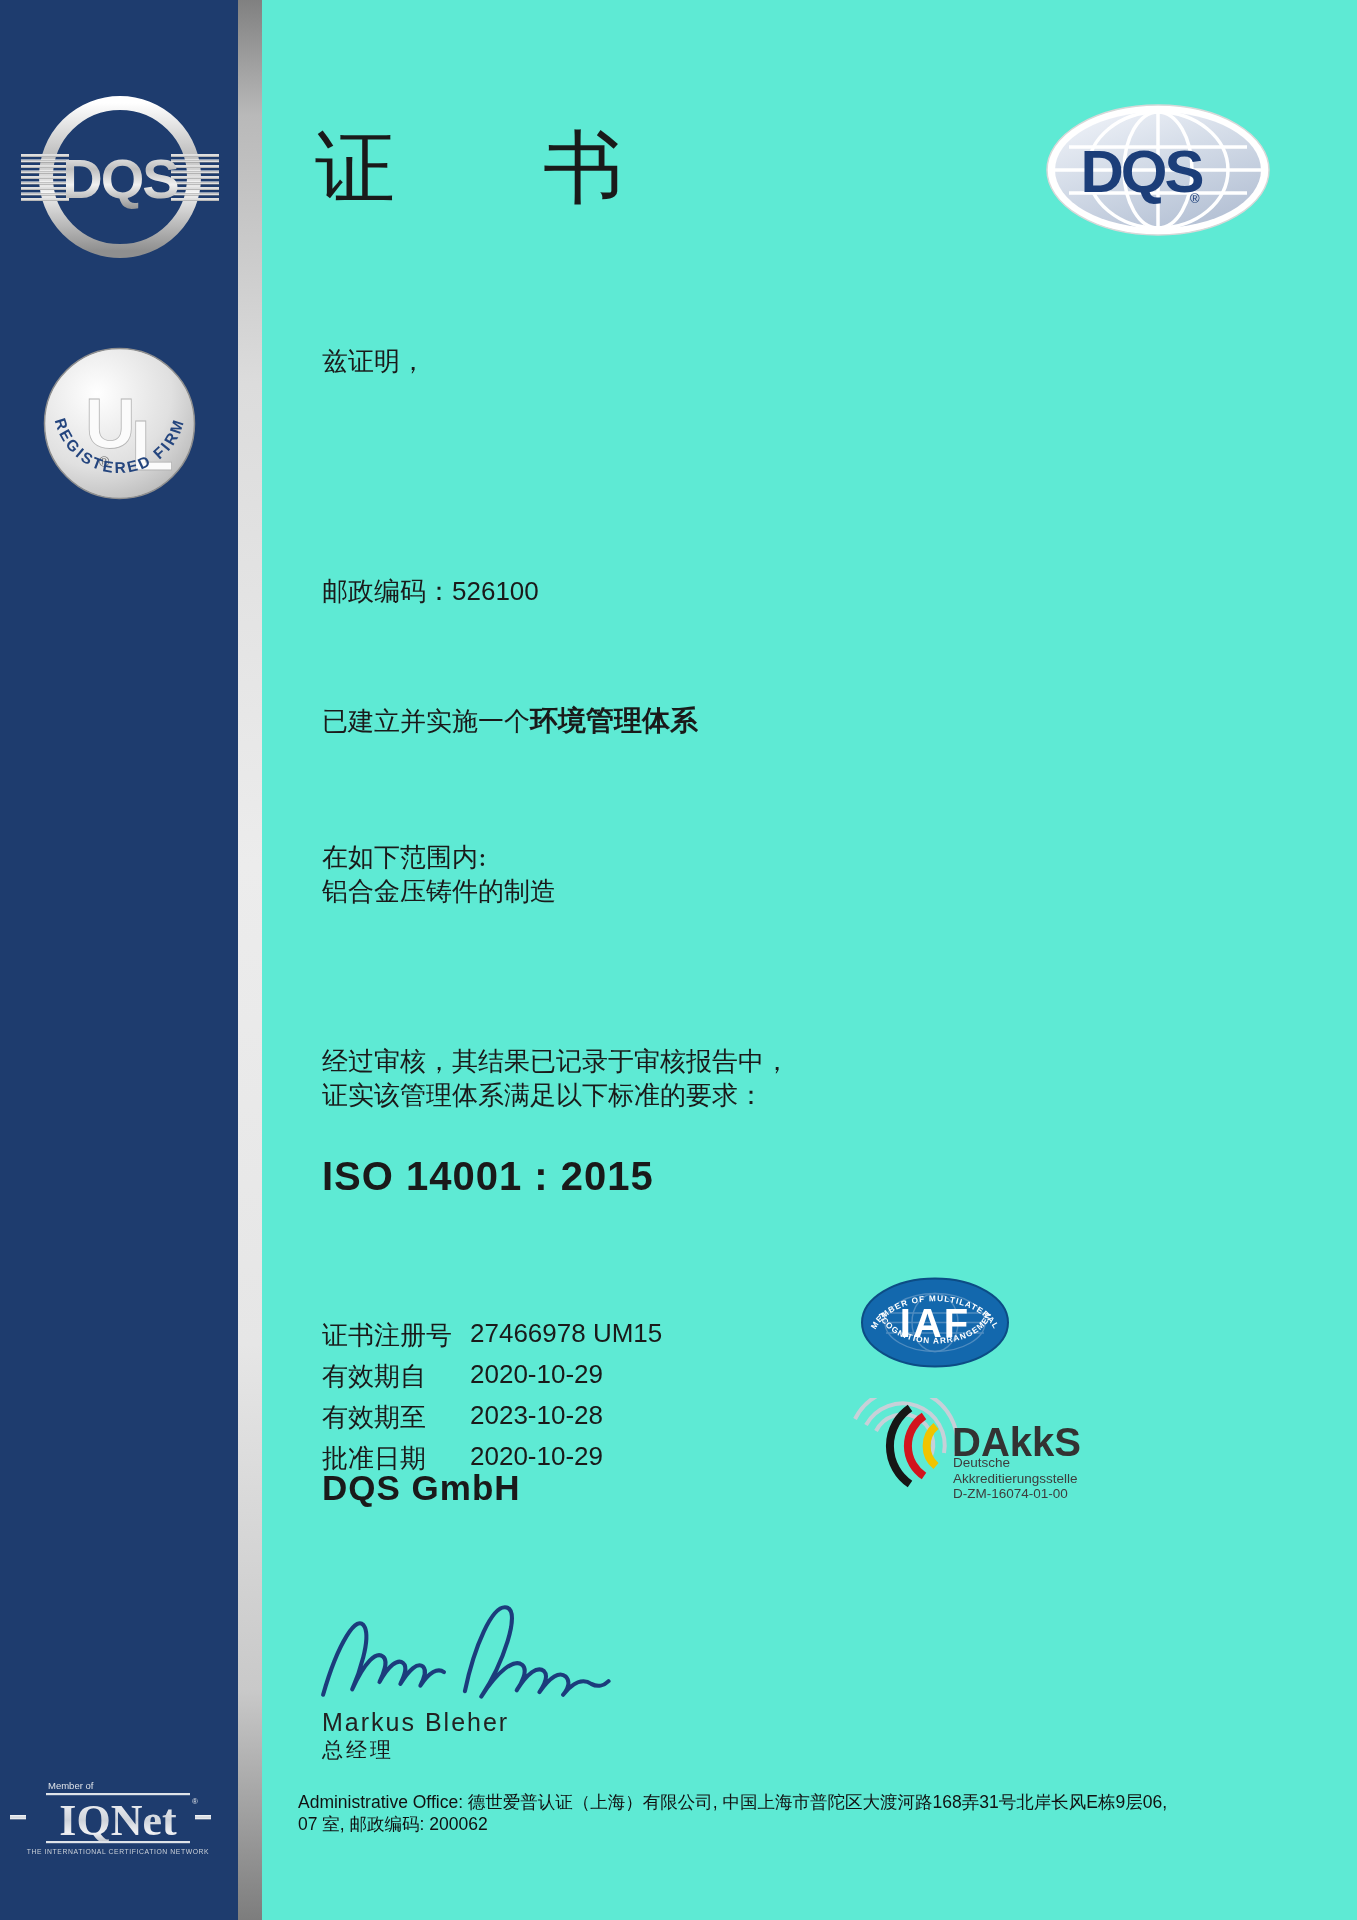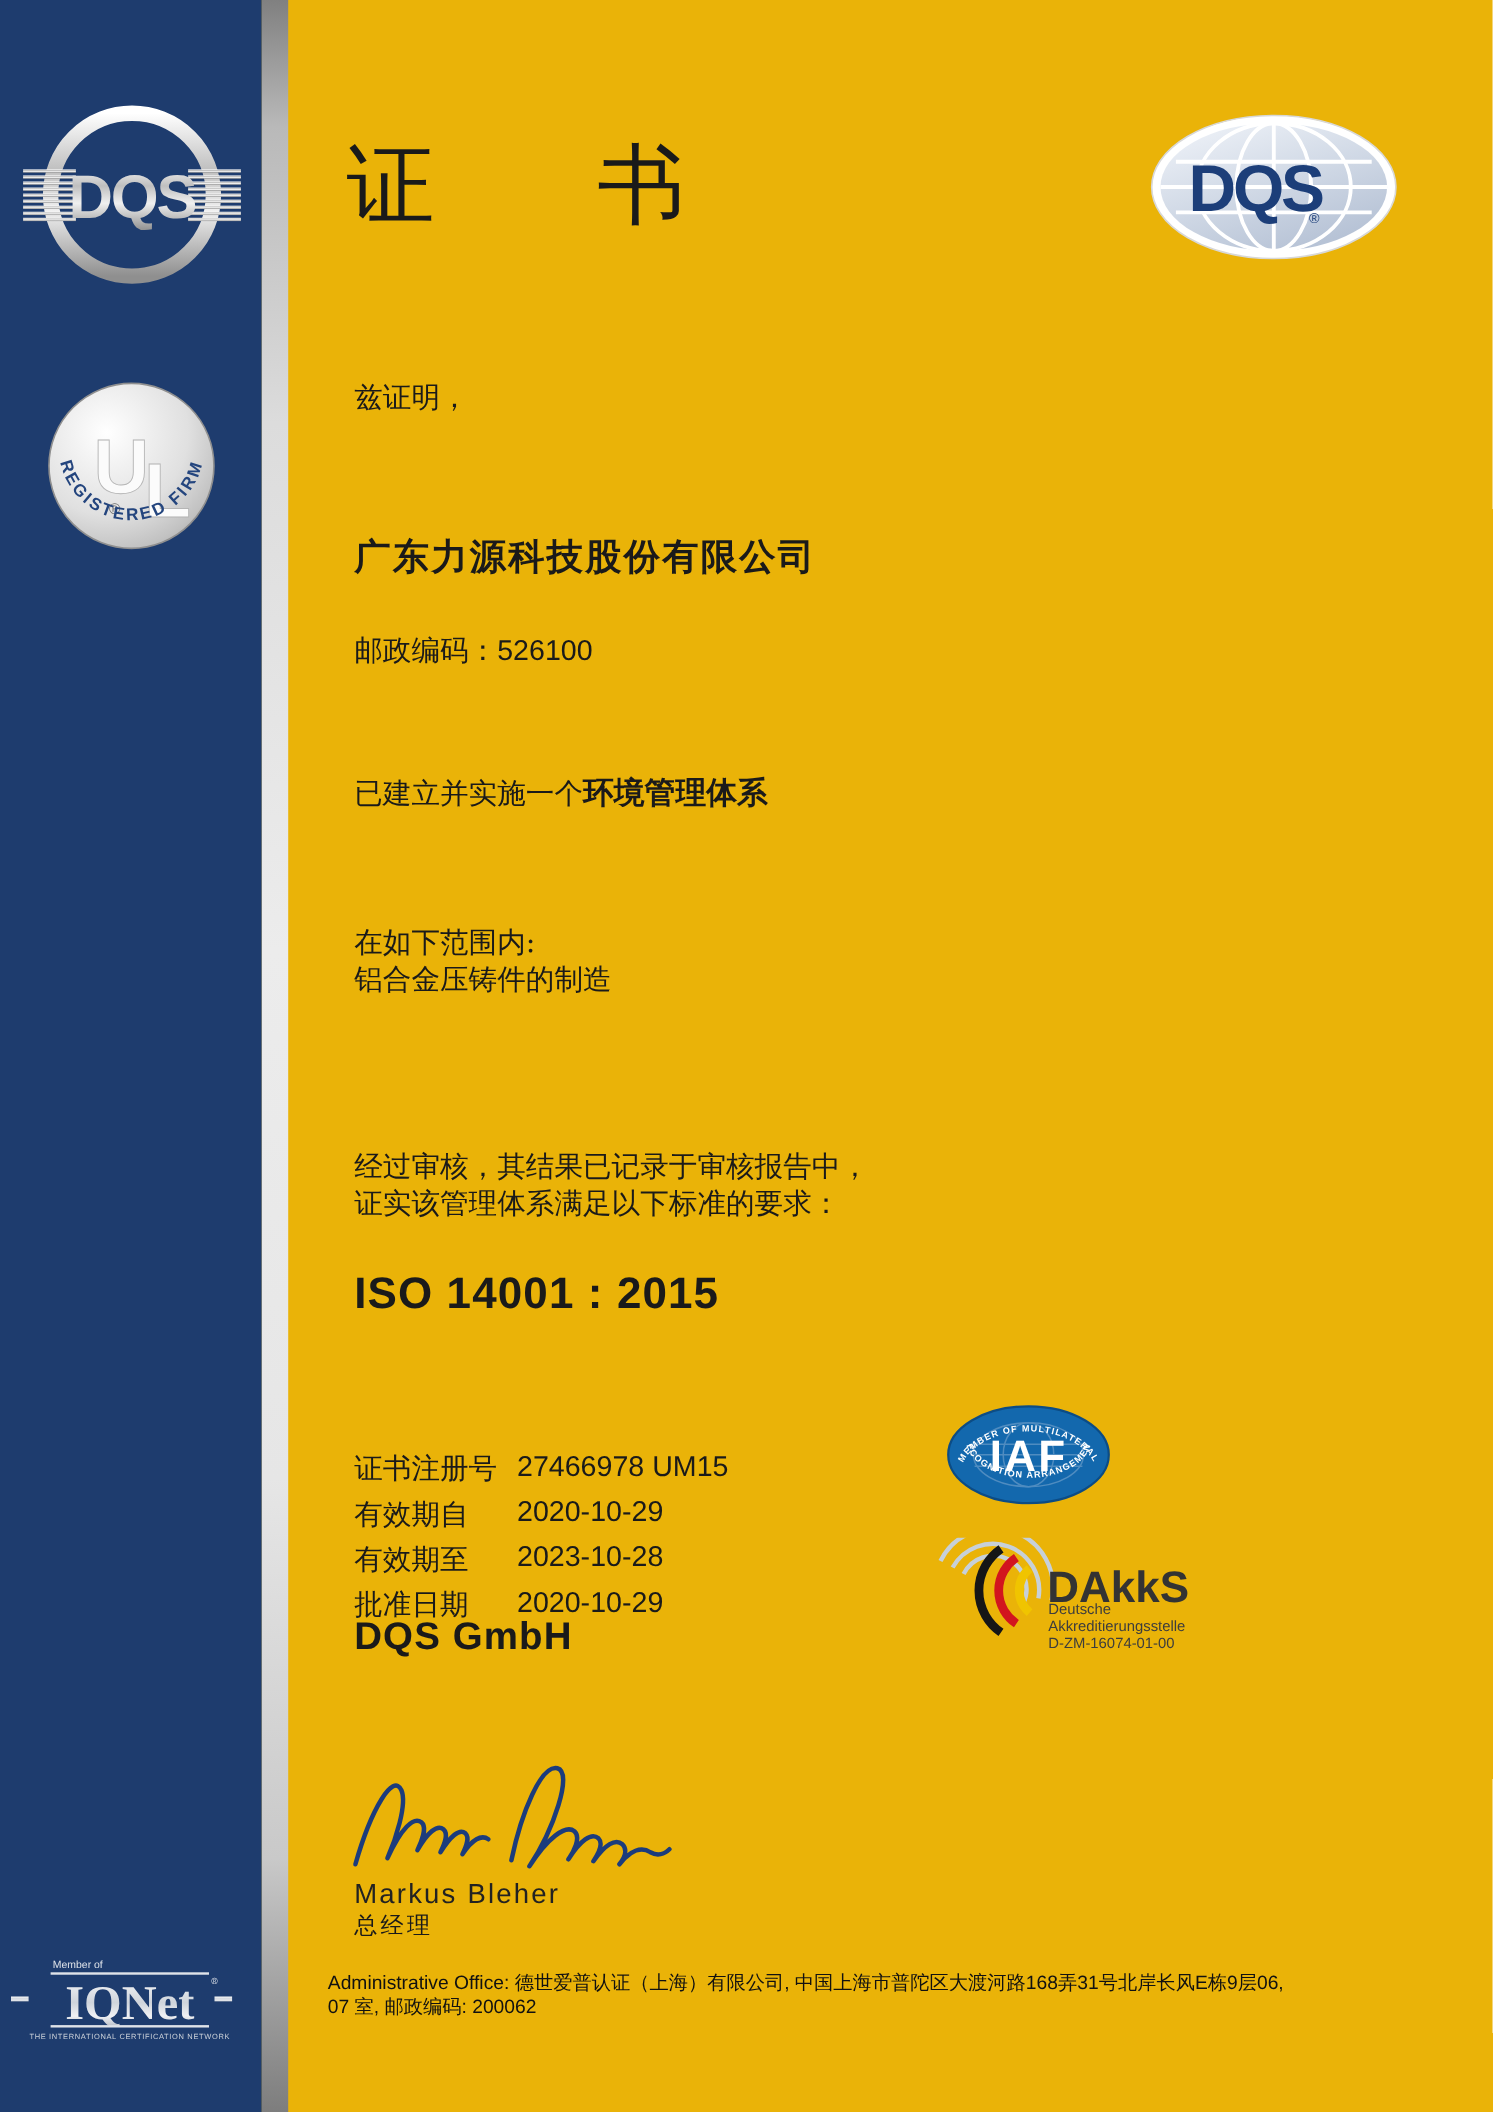--- a/index.html
+++ b/index.html
@@ -1,16 +1,16 @@
 <!DOCTYPE html>
 <html><head>
 <meta charset="utf-8">
 <style>
   html,body{margin:0;padding:0;background:#ffffff;}
-  .page{position:relative;width:1357px;height:1920px;background:#eab308;overflow:hidden;
+  .page{position:relative;width:1357px;height:1920px;background:#5eead4;overflow:hidden;
         font-family:"DejaVu Serif","Liberation Serif",serif;color:#1a1a1a;}
   
   .sidebar{position:absolute;left:0;top:0;width:238px;height:1920px;background:#1e3c6e;}
   .silver-strip{position:absolute;left:238px;top:0;width:24px;height:1920px;
         background:linear-gradient(180deg,#808080 0%,#b9b9b9 6%,#dcdcdc 20%,#ececec 45%,#e6e6e6 70%,#c9c9c9 88%,#7d7d7d 100%);}
   .sidebar svg{position:absolute;}
   
   .content{position:absolute;left:262px;top:0;width:1095px;height:1570px;border-radius:27px;}
   .abs{position:absolute;}
   .title{left:53px;top:128px;font-size:80px;line-height:1;white-space:nowrap;}
@@ -147,21 +147,20 @@
         <ellipse cx="113" cy="67" rx="34" ry="58"></ellipse>
         <ellipse cx="113" cy="67" rx="70" ry="58"></ellipse>
         <line x1="113" y1="9" x2="113" y2="125"></line>
       </g>
       <text x="96" y="89" text-anchor="middle" font-family="Liberation Sans, sans-serif" font-size="60" font-weight="bold" letter-spacing="-3" fill="#1c3e79">DQS</text>
       <text x="145" y="100" font-family="Liberation Sans, sans-serif" font-size="13" fill="#1c3e79">®</text>
     </svg>
 
     <div class="abs intro">兹证明，</div>
 
-    <div class="abs company-name">广东力源科技股份有限公司</div>
     <div class="abs company-postcode"><span>邮政编码：</span><span class="sans">526100</span></div>
 
     <div class="abs ems-line"><span>已建立并实施一个</span><b>环境管理体系</b></div>
 
     <div class="abs scope">
       <div>在如下范围内:</div>
       <div>铝合金压铸件的制造</div>
     </div>
 
     <div class="abs audit">

